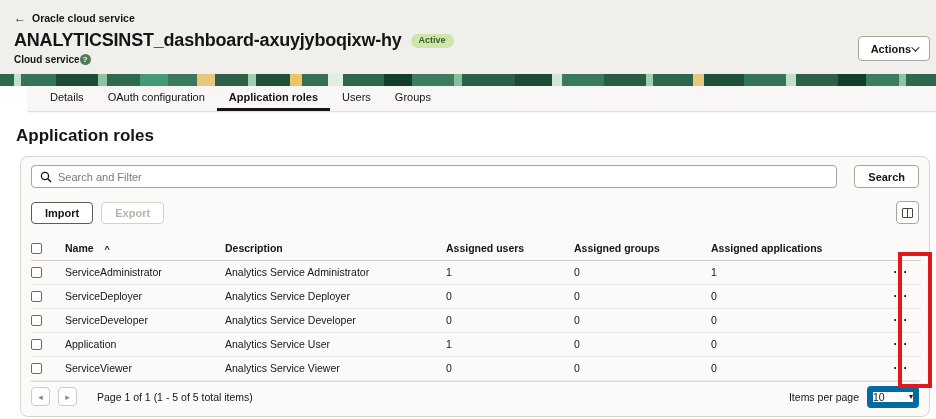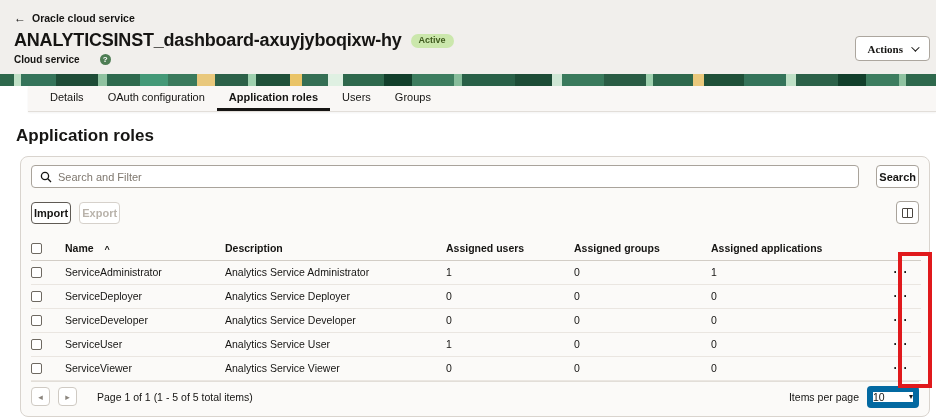--- a/index.html
+++ b/index.html
@@ -7,23 +7,23 @@
   body { font-family: "Liberation Sans", sans-serif; color:#161513; }
   .page { position:relative; width:936px; height:419px; background:#fff; overflow:hidden; }
 
   
   .app-header { position:relative; height:74px; background:#f1efec; padding:12px 14px 0 14px; }
   .back-row { display:flex; align-items:center; gap:6px; font-size:10.5px; font-weight:600; cursor:pointer; width:max-content; }
   .back-arrow { font-size:12px; line-height:1; }
   .title-row { display:flex; align-items:center; gap:9px; margin-top:6px; }
   .title-row h1 { font-size:18px; font-weight:700; letter-spacing:-0.2px; white-space:nowrap; }
   .badge { background:var(--badge-green-bg,#cbe7ac); color:var(--badge-green-text,#3f5a1e); font-size:9px; font-weight:700; padding:2.5px 8px; border-radius:9px; line-height:1; }
-  .subtitle-row { display:flex; align-items:center; gap:20px; margin-top:3px; font-size:10px; font-weight:600; }
+  .subtitle-row { display:flex; align-items:center; gap:0; margin-top:3px; font-size:10px; font-weight:600; }
   .help-icon { width:11px; height:11px; border-radius:50%; background:var(--help-green,#4e7d54); color:#fff; font-size:8px; font-weight:700; display:inline-flex; align-items:center; justify-content:center; cursor:pointer; }
-  .actions-btn { position:absolute; top:36px; right:6px; height:25px; padding:0 12px; background:#fff; border:1px solid #aca69e; border-radius:4px; font-family:Liberation Serif, serif; font-size:11px; font-weight:600; color:#161513; display:flex; align-items:center; gap:8px; cursor:pointer; }
+  .actions-btn { position:absolute; top:36px; right:6px; height:25px; padding:0 12px; background:#fff; border:1px solid #aca69e; border-radius:4px; font-family:Liberation Sans, sans-serif; font-size:11px; font-weight:600; color:#161513; display:flex; align-items:center; cursor:pointer; }
   .chev { width:6px; height:6px; border-right:1.5px solid #161513; border-bottom:1.5px solid #161513; transform:rotate(45deg) translateY(-2px); display:inline-block; }
 
   
   .banner { height:12px; width:100%;
     background:linear-gradient(90deg,
       #2e684c 0 1.5%, #bfe0c6 1.5% 2.2%, #35745743 0 0, #35745a 2.2% 6%, #1e4c37 6% 10.5%,
       #8fc2a0 10.5% 11.4%, #2e6a4e 11.4% 15%, #497 15% 18%, #3a7a5c 18% 21%,
       #e9c87c 21% 23%, #2c6148 23% 26.5%, #9ed0ae 26.5% 27.3%, #1f5038 27.3% 31%,
       #eac467 31% 32.3%, #356f54 32.3% 35%, #dff0e2 35% 36.6%, #2e684c 36.6% 41%,
       #123f2b 41% 44%, #3d7d5f 44% 48.5%, #87bd9b 48.5% 49.4%, #29604700 0 0, #296047 49.4% 55%,
@@ -42,21 +42,21 @@
   .content { padding:0 16px; }
   .section-title { font-size:17px; font-weight:700; margin:14px 0 10px 0; }
 
   .panel { margin-left:4px; width:910px; height:261px; border:1px solid #d9d4ce; border-radius:8px; background:#fbfaf8; padding:8px 10px 0 10px; position:relative; }
 
   .search-row { display:flex; gap:17px; }
   .search-box { flex:1; height:23px; background:#fff; border:1px solid #a9a39b; border-radius:4px; display:flex; align-items:center; padding:0 8px; gap:6px; }
   .search-box svg { flex:0 0 auto; }
   .search-box input { border:none; outline:none; flex:1; font-family:inherit; font-size:11px; color:#161513; background:transparent; }
   .search-box input::placeholder { color:#7f786f; }
-  .btn { height:23px; padding:0 2px; background:#fff; border:1px solid #a9a39b; border-radius:4px; font-family:inherit; font-size:11px; font-weight:600; color:#161513; cursor:pointer; }
+  .btn { height:23px; padding:0 13px; background:#fff; border:1px solid #a9a39b; border-radius:4px; font-family:inherit; font-size:11px; font-weight:600; color:#161513; cursor:pointer; }
 
   .toolbar-row { display:flex; gap:8px; margin-top:13px; align-items:center; }
   .btn.strong { border-color:#5f5a54; font-weight:700; height:22px; }
   .btn.disabled { border-color:#d6d1cb; color:#b9b3ab; font-weight:700; height:22px; cursor:default; }
   .icon-btn { margin-left:auto; width:23px; height:23px; background:#fff; border:1px solid #a9a39b; border-radius:4px; display:flex; align-items:center; justify-content:center; cursor:pointer; }
   .col-icon { width:11px; height:10px; border:1.5px solid #4a453f; border-radius:1px; position:relative; display:inline-block; }
   .col-icon::after { content:""; position:absolute; left:3.5px; top:0; bottom:0; width:1.5px; background:#4a453f; }
 
   table { width:100%; border-collapse:collapse; table-layout:fixed; margin-top:12px; }
   col.c-check{width:34px;} col.c-name{width:160px;} col.c-desc{width:221px;} col.c-users{width:128px;} col.c-groups{width:137px;} col.c-apps{width:170px;} col.c-act{width:40px;}
@@ -183,21 +183,21 @@
             <td><span class="checkbox"></span></td>
             <td>ServiceDeveloper</td>
             <td>Analytics Service Developer</td>
             <td>0</td>
             <td>0</td>
             <td>0</td>
             <td class="act-cell"><button class="dots-btn">···</button></td>
           </tr>
           <tr>
             <td><span class="checkbox"></span></td>
-            <td>ServiceUser</td>
+            <td>Application</td>
             <td>Analytics Service User</td>
             <td>1</td>
             <td>0</td>
             <td>0</td>
             <td class="act-cell"><button class="dots-btn">···</button></td>
           </tr>
           <tr>
             <td><span class="checkbox"></span></td>
             <td>ServiceViewer</td>
             <td>Analytics Service Viewer</td>

